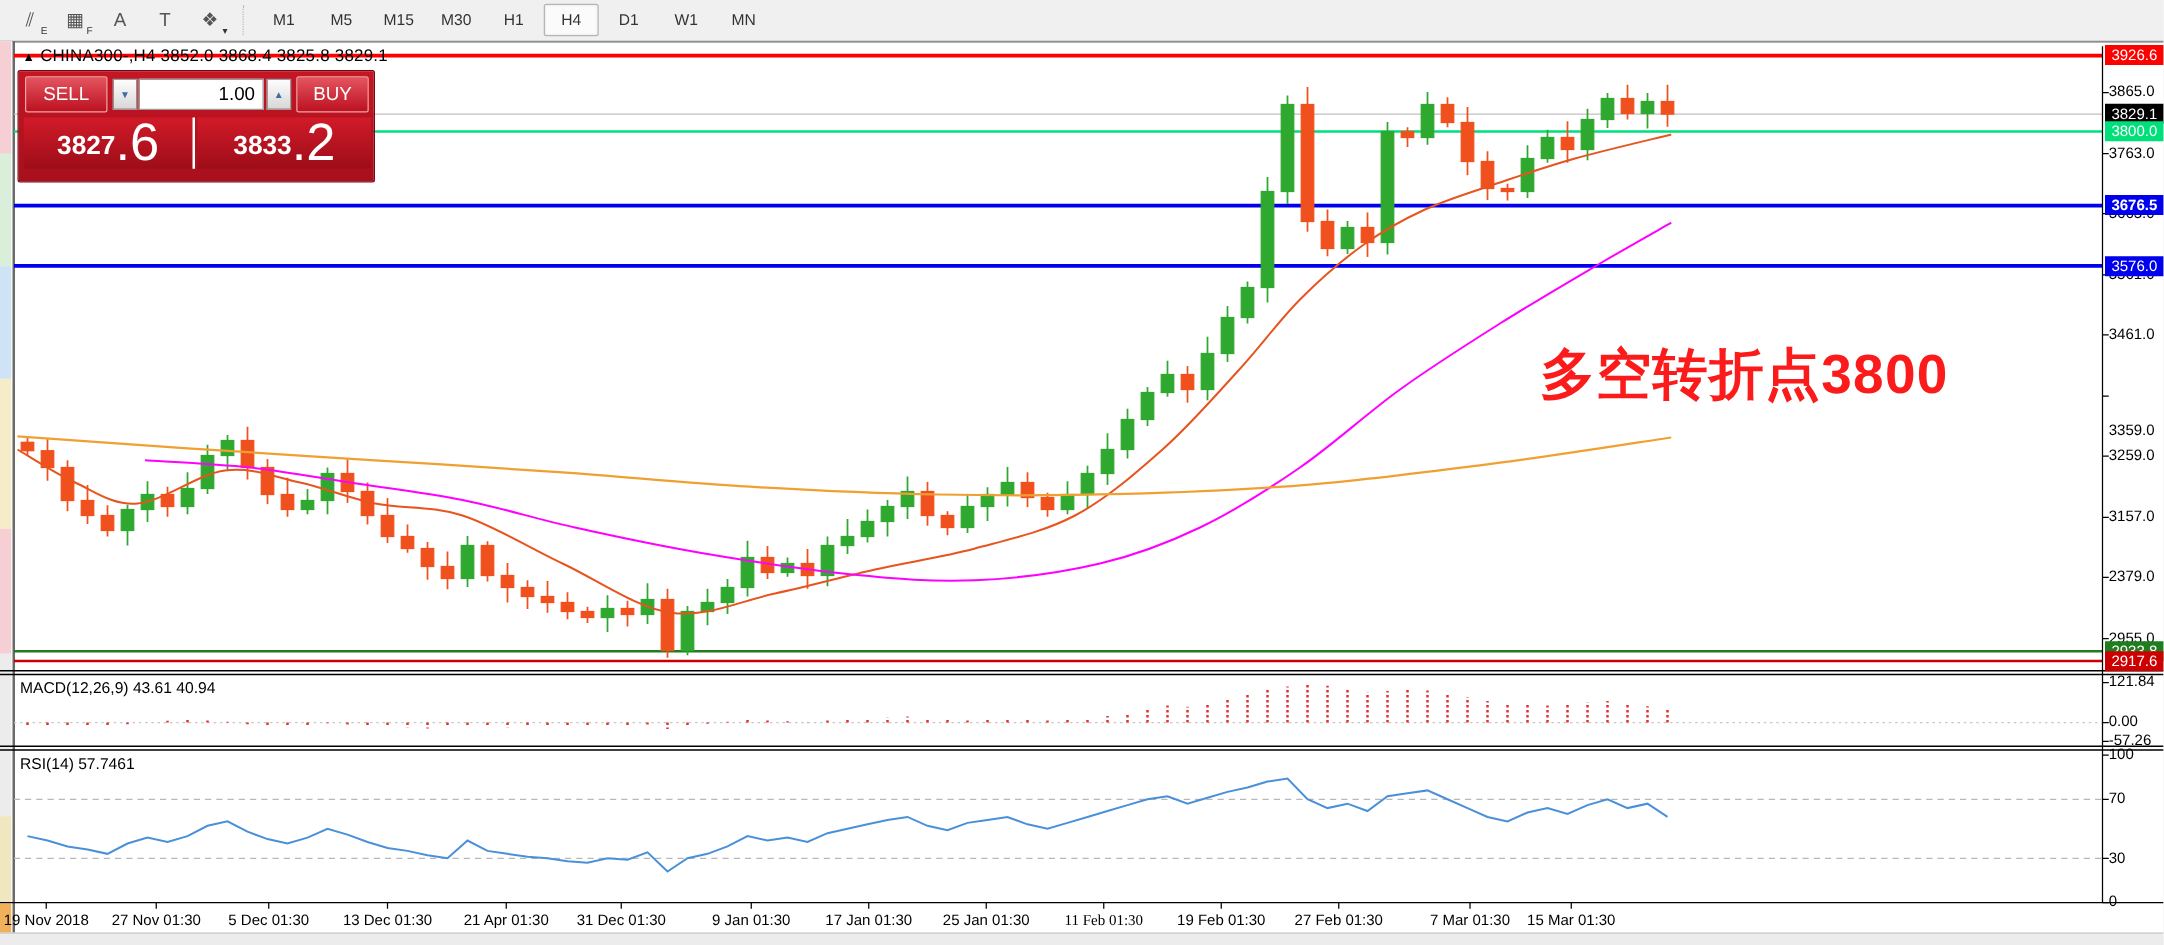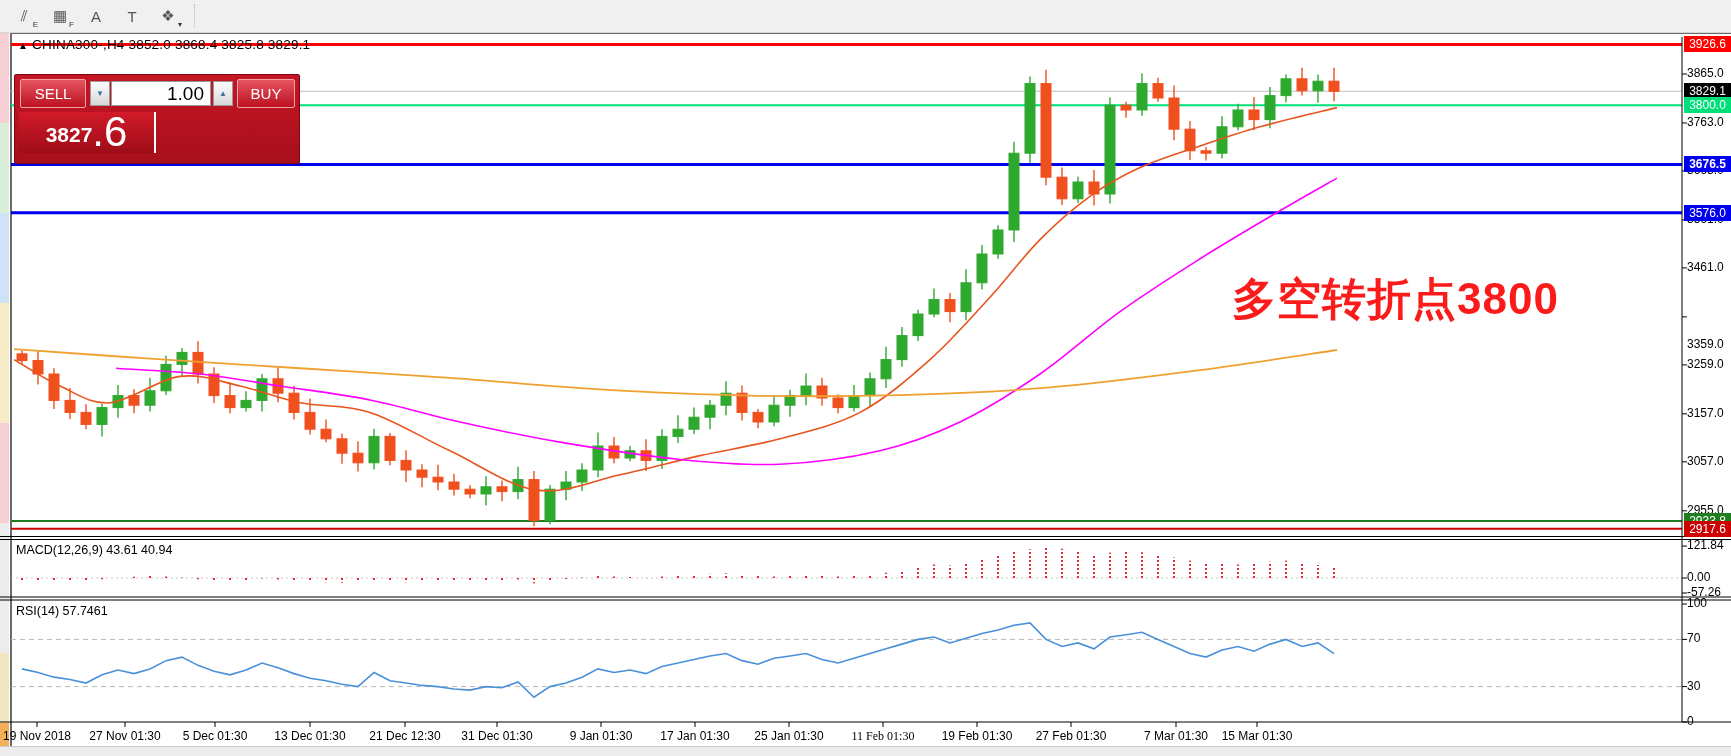--- a/index.html
+++ b/index.html
@@ -17,32 +17,32 @@
   .tf-btn.active{background:#fbfbfb;border:1px solid #b5b5b5;box-shadow:inset 0 0 2px #ddd;}
   
   .left-strip{position:absolute;left:0;top:33px;width:9px;height:723px;background:#f4f4f4;}
   .left-strip div{position:absolute;left:0;width:9px;}
   .chart-window{position:absolute;left:10px;top:33px;width:1721px;height:723px;background:#fff;
                 border-left:2px solid #6a6a6a;border-top:1px solid #6a6a6a;box-sizing:border-box;}
   .cv{position:absolute;left:0;top:0;pointer-events:none;}
   .chart-header{position:absolute;left:18px;top:37px;font-size:13.5px;color:#000;z-index:6;letter-spacing:.2px;}
   .chart-header .arrow{font-size:10px;margin-right:4px;}
   
-  .trade-panel{position:absolute;left:14px;top:74px;width:286px;height:90px;z-index:8;
+  .trade-panel{position:absolute;left:14px;top:56px;width:286px;height:90px;z-index:8;
                background:linear-gradient(#c51624,#a80f1c);border:1px solid #7c0712;border-radius:2px;box-sizing:border-box;}
   .tp-btn{position:absolute;top:4px;height:29px;color:#fff;font-size:15px;display:flex;align-items:center;justify-content:center;
           background:linear-gradient(#e45560,#bc1120);border:1px solid #f2a3a3;border-radius:2px;cursor:pointer;box-sizing:border-box;}
   .tp-sell{left:5px;width:66px;}
   .tp-buy{left:222px;width:58px;}
   .tp-spin{position:absolute;top:6px;width:20px;height:25px;background:linear-gradient(#fdfdfd,#d7d7d7);
            border:1px solid #9a9a9a;color:#3a6ea5;font-size:8px;display:flex;align-items:center;justify-content:center;cursor:pointer;box-sizing:border-box;}
   .tp-down{left:75px;}
   .tp-up{left:198px;}
   .tp-vol{position:absolute;left:96px;top:6px;width:100px;height:25px;background:#fff;border:1px solid #9a9a9a;
-          font-size:19px;text-align:right;padding:0 6px;box-sizing:border-box;font-family:"Liberation Sans",sans-serif;}
+          font-size:15px;text-align:right;padding:0 6px;box-sizing:border-box;font-family:"Liberation Sans",sans-serif;}
   .tp-price{position:absolute;top:37px;height:41px;background:linear-gradient(#d21a29,#9d0d18);color:#fff;
             display:flex;align-items:flex-end;justify-content:center;padding-bottom:3px;box-sizing:border-box;cursor:pointer;}
   .tp-bid{left:4px;width:137px;border-right:2px solid #fff;}
   .tp-ask{left:143px;width:139px;}
   .tp-int{font-size:21px;font-weight:bold;line-height:30px;}
   .tp-dec{font-size:42px;font-weight:400;line-height:36px;}
   
   .ax-label{position:absolute;left:1687px;font-size:12px;color:#000;z-index:4;white-space:nowrap;}
   .ax-badge{position:absolute;left:1684px;width:47px;height:16px;font-size:12px;color:#fff;z-index:5;
             display:flex;align-items:center;justify-content:center;}
@@ -72,20 +72,31 @@
         </div>
         <div class="tb-icon">
           <span>T</span>
         </div>
         <div class="tb-icon">
           <span>❖</span>
           <span class="sub">▾</span>
         </div>
       </span>
     <span class="tb-sep"></span>
+    <span id="tf-group" style="display:flex;">
+        <div class="tf-btn">M1</div>
+        <div class="tf-btn">M5</div>
+        <div class="tf-btn">M15</div>
+        <div class="tf-btn">M30</div>
+        <div class="tf-btn">H1</div>
+        <div class="tf-btn active">H4</div>
+        <div class="tf-btn">D1</div>
+        <div class="tf-btn">W1</div>
+        <div class="tf-btn">MN</div>
+      </span>
   </div>
 
   <div class="left-strip">
     <div style="top:0;height:90px;background:#f6cfd4;"></div>
     <div style="top:90px;height:90px;background:#d9efd9;"></div>
     <div style="top:180px;height:90px;background:#cfe3f6;"></div>
     <div style="top:270px;height:120px;background:#f6ecc8;"></div>
     <div style="top:390px;height:100px;background:#f6cfd4;"></div>
     <div style="top:490px;height:130px;background:#ececec;"></div>
     <div style="top:620px;height:70px;background:#f0e6c0;"></div>
@@ -421,37 +432,41 @@
   <div class="trade-panel">
     <div class="tp-btn tp-sell">SELL</div>
     <div class="tp-spin tp-down">▼</div>
     <input class="tp-vol" value="1.00" style="">
     <div class="tp-spin tp-up">▲</div>
     <div class="tp-btn tp-buy">BUY</div>
     <div class="tp-price tp-bid">
       <span class="tp-int">3827</span>
         <span class="tp-dec">.6</span>
     </div>
+    <div class="tp-price tp-ask">
+      <span class="tp-int">3833</span>
+        <span class="tp-dec">.2</span>
+    </div>
   </div>
 
   <div class="ind-label" style="top:543px;">MACD(12,26,9) 43.61 40.94</div>
   <div class="ind-label" style="top:604px;">RSI(14) 57.7461</div>
 
   <div class="annotation">多空转折点3800</div>
 
   <div id="price-axis">
       <div class="ax-label" style="top: 66px;">3865.0</div>
       <div class="ax-label" style="top: 114.96px;">3763.0</div>
       <div class="ax-label" style="top: 162.96px;">3663.0</div>
       <div class="ax-label" style="top: 211.92px;">3561.0</div>
       <div class="ax-label" style="top: 259.92px;">3461.0</div>
       <div class="ax-label" style="top: 308.88px; margin-top: 28px;">3359.0</div>
       <div class="ax-label" style="top: 356.88px;">3259.0</div>
       <div class="ax-label" style="top: 405.84px;">3157.0</div>
-      <div class="ax-label" style="top: 453.84px;">3057.0</div>
+      <div class="ax-label" style="top: 453.84px;">2379.0</div>
       <div class="ax-label" style="top: 502.8px;">2955.0</div>
       <div class="ax-label" style="top: 538.078px;">121.84</div>
       <div class="ax-label" style="top: 570px;">0.00</div>
       <div class="ax-label" style="top: 585.002px;">-57.26</div>
       <div class="ax-label" style="top: 596px;">100</div>
       <div class="ax-label" style="top: 631.4px;">70</div>
       <div class="ax-label" style="top: 678.6px;">30</div>
       <div class="ax-label" style="top: 714px;">0</div>
       <div class="ax-badge" style="top: 36.432px; background: rgb(255, 0, 0);">3926.6</div>
       <div class="ax-badge" style="top: 83.232px; background: rgb(0, 0, 0);">3829.1</div>
@@ -459,21 +474,21 @@
       <div class="ax-badge" style="top: 156.48px; background: rgb(0, 0, 238); font-weight: bold;">3676.5</div>
       <div class="ax-badge" style="top: 204.72px; background: rgb(0, 0, 238);">3576.0</div>
       <div class="ax-badge" style="top: 512.976px; background: rgb(30, 125, 30);">2933.8</div>
       <div class="ax-badge" style="top: 520.752px; background: rgb(204, 0, 0);">2917.6</div>
     </div>
   <div id="date-axis">
       <div class="x-label" style="left: 37px;">19 Nov 2018</div>
       <div class="x-label" style="left: 125px;">27 Nov 01:30</div>
       <div class="x-label" style="left: 215px; text-align: right;">5 Dec 01:30</div>
       <div class="x-label" style="left: 310px;">13 Dec 01:30</div>
-      <div class="x-label" style="left: 405px;">21 Dec 12:30</div>
+      <div class="x-label" style="left: 405px;">21 Apr 01:30</div>
       <div class="x-label" style="left: 497px;">31 Dec 01:30</div>
       <div class="x-label" style="left: 601px;">9 Jan 01:30</div>
       <div class="x-label" style="left: 695px;">17 Jan 01:30</div>
       <div class="x-label" style="left: 789px;">25 Jan 01:30</div>
       <div class="x-label" style="left: 883px; font-family: Liberation Serif, serif;">11 Feb 01:30</div>
       <div class="x-label" style="left: 977px;">19 Feb 01:30</div>
       <div class="x-label" style="left: 1071px;">27 Feb 01:30</div>
       <div class="x-label" style="left: 1176px;">7 Mar 01:30</div>
       <div class="x-label" style="left: 1257px;">15 Mar 01:30</div>
     </div>

